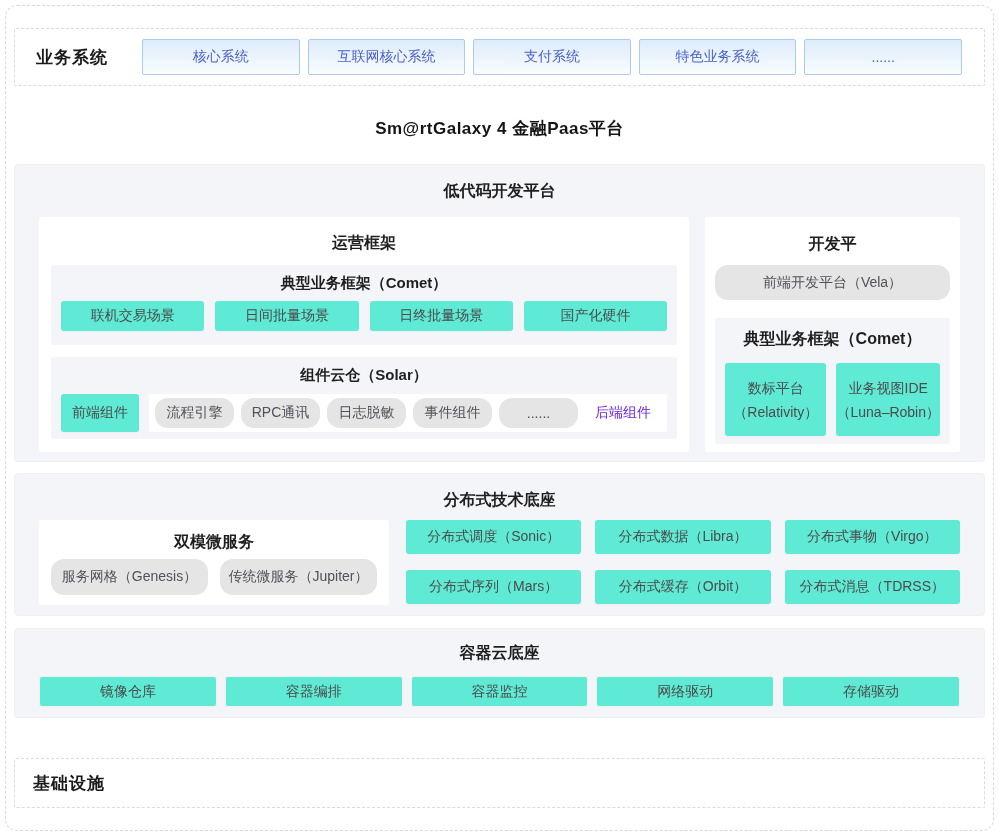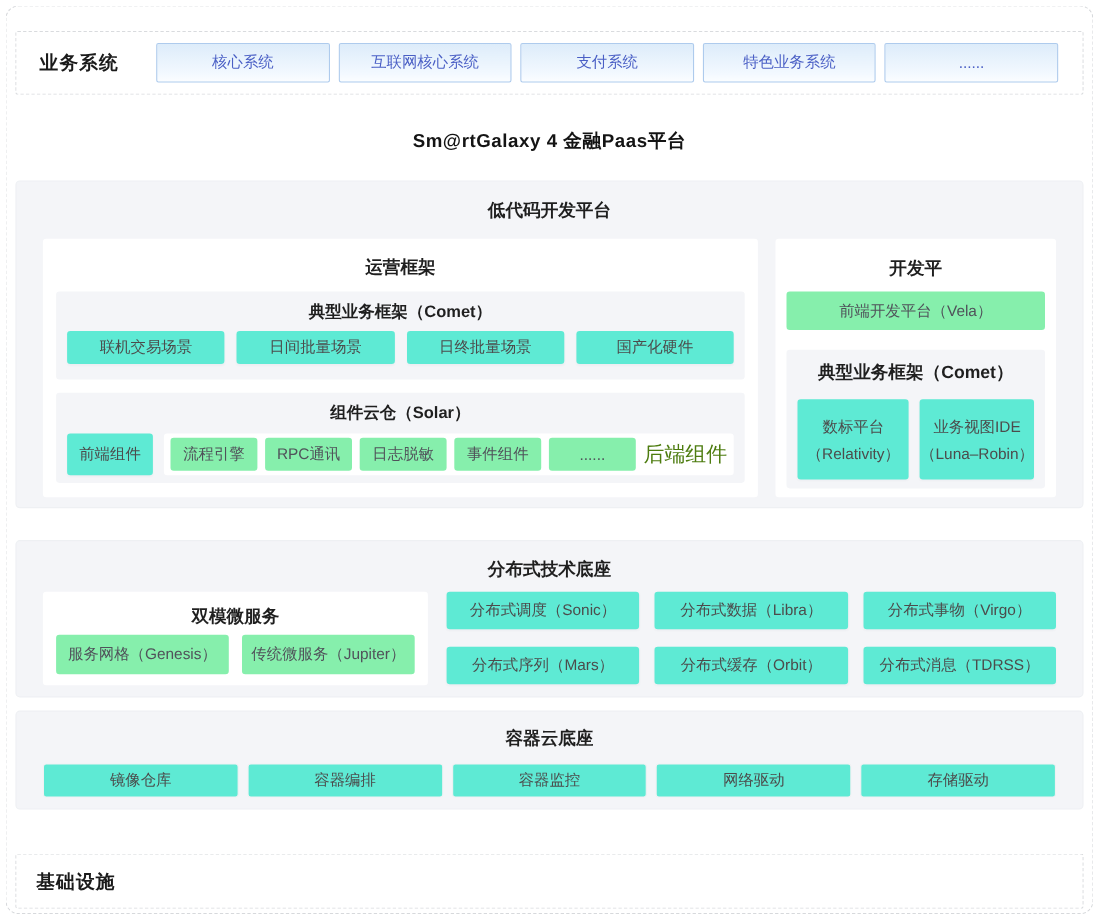--- a/index.html
+++ b/index.html
@@ -70,21 +70,21 @@
   .white-panel { background: #fff; border-radius: 3px; }
   .grey-subpanel { background: #f4f5f8; border-radius: 3px; }
   .white-item {
     background: #5eead4; border-radius: 3px;
     display: flex; align-items: center; justify-content: center;
     font-size: 14px; color: #4c4c4c;
     box-shadow: 0 1px 2px rgba(30,40,60,0.03);
     white-space: nowrap;
   }
   .grey-item {
-    background: #86efac; border-radius: 3px;
+    background: #e5e5e5; border-radius: 13px;
     display: flex; align-items: center; justify-content: center;
     font-size: 14px; color: #50525a;
     white-space: nowrap;
   }
 
   
   .lowcode { margin-top: 27px; height: 298px; padding: 16px 24px 0; }
   .lowcode-body { margin-top: 15px; display: flex; gap: 16px; justify-content: space-between; }
   .ops { flex: 1; height: 235px; padding: 16px 12px 0; }
   .comet { margin-top: 11px; height: 80px; padding: 9px 10px 0; }
@@ -97,35 +97,35 @@
   .solar-front { flex: 0 0 78px; height: 38px; }
   .white-strip {
     flex: 1; height: 38px;
     background: #fff; border-radius: 3px;
     display: flex; align-items: center; gap: 7px;
     padding: 0 6px;
   }
   .white-strip .grey-item { flex: 1; height: 30px; }
   .solar-back {
     flex: 0 0 76px;
-    text-align: center; font-size: 19px; color: #4d7c0f;
+    text-align: center; font-size: 14px; color: #6d28d9;
     white-space: nowrap;
   }
 
   .dev { flex: 0 0 255px; height: 235px; padding: 17px 10px 0; }
   .vela { margin-top: 10px; height: 35px; font-size: 14px; }
   .dev-comet { margin-top: 18px; height: 126px; padding: 11px 10px 0; }
   .dev-comet .panel-title { font-size: 16px; }
   .item-row.two { gap: 10px; margin-top: 13px; }
   .item-row.two .white-item {
     height: 73px; flex-direction: column; line-height: 24px;
   }
 
   
-  .dist { margin-top: 29px; height: 143px; padding: 16px 24px 0; position: relative; }
+  .dist { margin-top: 11px; height: 143px; padding: 16px 24px 0; position: relative; }
   .dist-body { margin-top: 9px; display: flex; gap: 17px; }
   .dual { flex: 0 0 350px; height: 85px; padding: 12px 12px 0; }
   .dual .panel-title { font-size: 16px; }
   .dual .item-row { gap: 12px; margin-top: 6px; }
   .dual .grey-item { flex: 1; height: 36px; }
   .dist-grid {
     flex: 1;
     display: grid; grid-template-columns: repeat(3, 1fr);
     column-gap: 14px; row-gap: 15px;
   }

